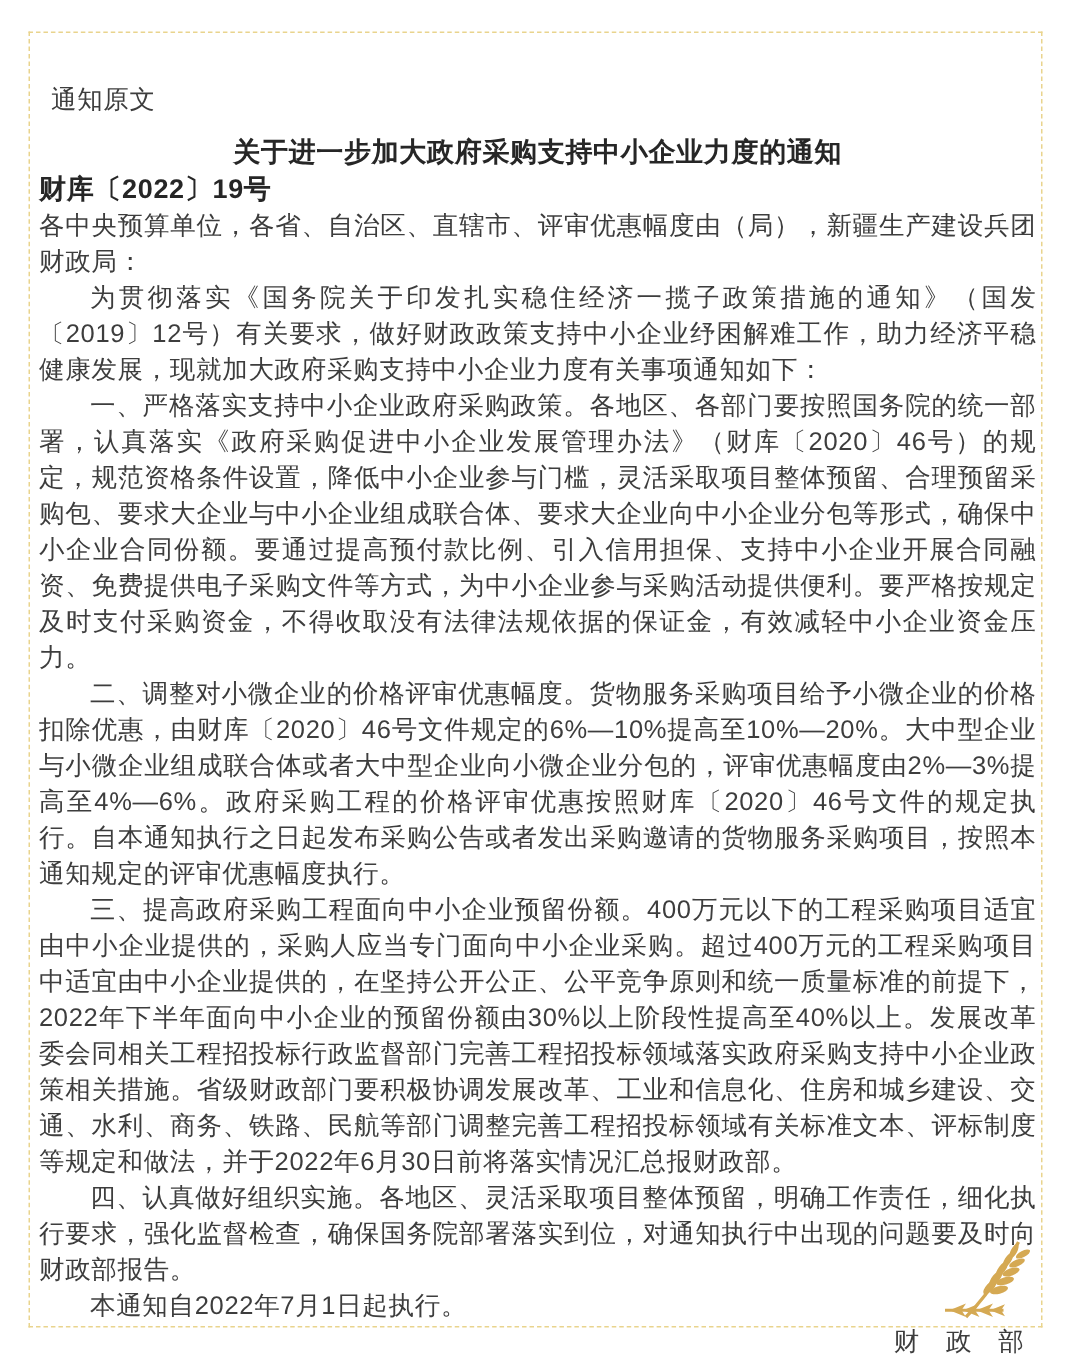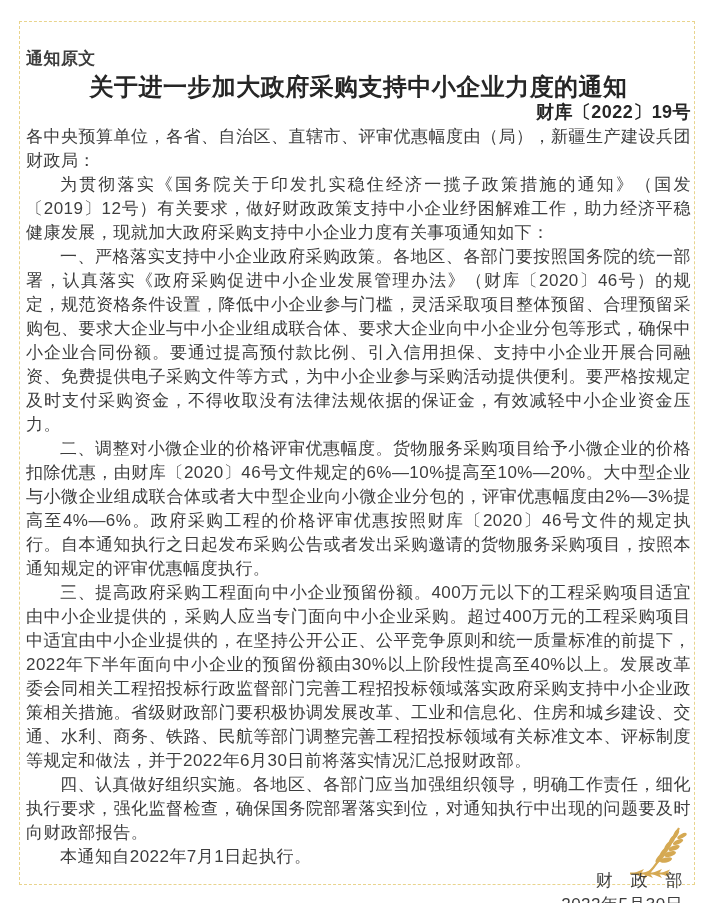--- a/index.html
+++ b/index.html
@@ -23,35 +23,34 @@
     position: absolute;
     left: 26px;
     right: 25px;
     top: 47px;
     color: #3d3d3d;
     font-size: 17px;
     line-height: 24px;
     letter-spacing: 0.45px;
   }
   .section-label {
-    margin: 0;
+    margin: 8px;
     line-height: 24px;
-    font-weight: bold;
   }
   .doc-title {
     margin: 2px 0 0 0;
     text-align: center;
     font-weight: bold;
     color: #262626;
-    font-size: 24px;
+    font-size: 18px;
     line-height: 28px;
   }
   .doc-number {
     margin: 0;
-    text-align: right;
+    text-align: left;
     font-weight: bold;
     color: #262626;
     font-size: 18px;
     line-height: 23px;
   }
   .doc-body { margin-top: 1px; }
   .doc-body p {
     margin: 0;
     text-align: justify;
   }
@@ -106,21 +105,21 @@
 
   <h1 class="doc-title">关于进一步加大政府采购支持中小企业力度的通知</h1>
   <h2 class="doc-number">财库〔2022〕19号</h2>
 
   <div class="doc-body">
     <p>各中央预算单位，各省、自治区、直辖市、评审优惠幅度由（局），新疆生产建设兵团财政局：</p>
     <p class="indent">为贯彻落实《国务院关于印发扎实稳住经济一揽子政策措施的通知》（国发〔2019〕12号）有关要求，做好财政政策支持中小企业纾困解难工作，助力经济平稳健康发展，现就加大政府采购支持中小企业力度有关事项通知如下：</p>
     <p class="indent">一、严格落实支持中小企业政府采购政策。各地区、各部门要按照国务院的统一部署，认真落实《政府采购促进中小企业发展管理办法》（财库〔2020〕46号）的规定，规范资格条件设置，降低中小企业参与门槛，灵活采取项目整体预留、合理预留采购包、要求大企业与中小企业组成联合体、要求大企业向中小企业分包等形式，确保中小企业合同份额。要通过提高预付款比例、引入信用担保、支持中小企业开展合同融资、免费提供电子采购文件等方式，为中小企业参与采购活动提供便利。要严格按规定及时支付采购资金，不得收取没有法律法规依据的保证金，有效减轻中小企业资金压力。</p>
     <p class="indent">二、调整对小微企业的价格评审优惠幅度。货物服务采购项目给予小微企业的价格扣除优惠，由财库〔2020〕46号文件规定的6%—10%提高至10%—20%。大中型企业与小微企业组成联合体或者大中型企业向小微企业分包的，评审优惠幅度由2%—3%提高至4%—6%。政府采购工程的价格评审优惠按照财库〔2020〕46号文件的规定执行。自本通知执行之日起发布采购公告或者发出采购邀请的货物服务采购项目，按照本通知规定的评审优惠幅度执行。</p>
     <p class="indent">三、提高政府采购工程面向中小企业预留份额。400万元以下的工程采购项目适宜由中小企业提供的，采购人应当专门面向中小企业采购。超过400万元的工程采购项目中适宜由中小企业提供的，在坚持公开公正、公平竞争原则和统一质量标准的前提下，2022年下半年面向中小企业的预留份额由30%以上阶段性提高至40%以上。发展改革委会同相关工程招投标行政监督部门完善工程招投标领域落实政府采购支持中小企业政策相关措施。省级财政部门要积极协调发展改革、工业和信息化、住房和城乡建设、交通、水利、商务、铁路、民航等部门调整完善工程招投标领域有关标准文本、评标制度等规定和做法，并于2022年6月30日前将落实情况汇总报财政部。</p>
-    <p class="indent">四、认真做好组织实施。各地区、各部门应当加强组织领导，明确工作责任，细化执行要求，强化监督检查，确保国务院部署落实到位，对通知执行中出现的问题要及时向财政部报告。</p>
+    <p class="indent">四、认真做好组织实施。各地区、灵活采取项目整体预留，明确工作责任，细化执行要求，强化监督检查，确保国务院部署落实到位，对通知执行中出现的问题要及时向财政部报告。</p>
     <p class="indent">本通知自2022年7月1日起执行。</p>
   </div>
 
   <div class="sign-block">
     <p>财　政　部</p>
     <p>2022年5月30日</p>
   </div>
 </div>
 
 </body></html>

